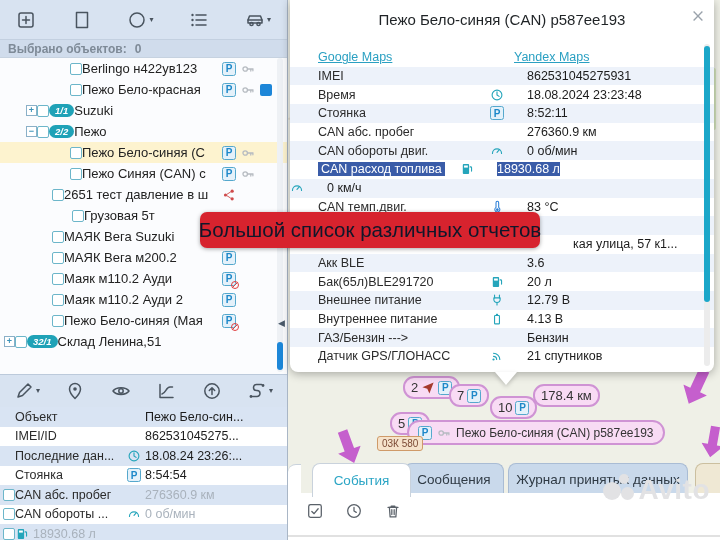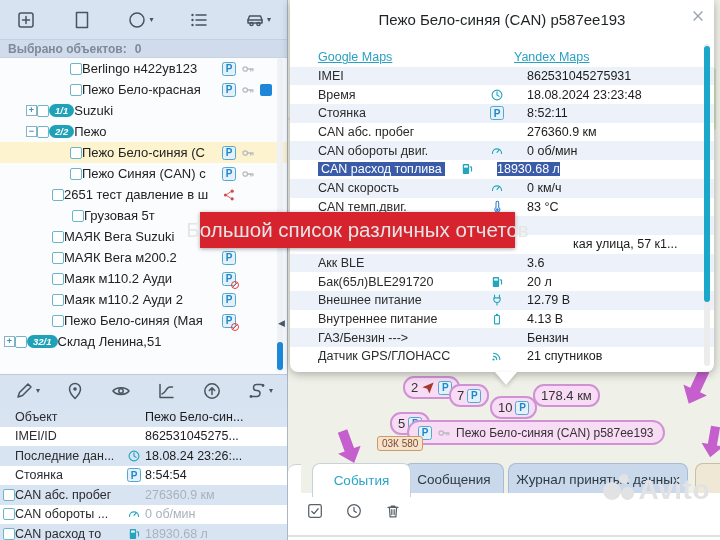--- a/index.html
+++ b/index.html
@@ -68,21 +68,21 @@
 .plab.hl{width:auto;min-width:0;padding-right:4px;margin-left:28px;padding-left:2px}
 .prow .lnk{color:#2aa0c2;text-decoration:underline;cursor:pointer}
 .lnk-g{position:absolute;left:28px}
 .lnk-y{position:absolute;left:224px}
 .picol{width:37px;flex:none;display:flex;align-items:center}
 .pval{overflow:hidden;color:#1c1c1c}
 .popup-scroll-track{position:absolute;right:4px;top:44px;width:6px;height:322px;background:#ececec;border-radius:3px}
 .popup-scroll-thumb{position:absolute;right:4px;top:46px;width:6px;height:256px;background:#1ba7c9;border-radius:3px}
 .popup-pointer{position:absolute;left:495px;top:372px;width:0;height:0;border-left:11px solid transparent;border-right:11px solid transparent;border-top:13px solid #fff;z-index:10;filter:drop-shadow(0 2px 2px rgba(0,0,0,.2))}
 
-.banner{position:absolute;left:200px;top:212px;width:315px;height:36px;background:#d7232e;border-radius:0;color:#e5e5e5;font-size:20.5px;display:flex;align-items:center;justify-content:center;z-index:20;box-shadow:0 1px 4px rgba(0,0,0,.35);white-space:nowrap}
+.banner{position:absolute;left:200px;top:212px;width:340px;height:36px;background:#d7232e;border-radius:7px;color:#0f172a;font-size:20.5px;display:flex;align-items:center;justify-content:center;z-index:20;box-shadow:0 1px 4px rgba(0,0,0,.35);white-space:nowrap}
 
 .tab{position:absolute;top:463px;height:31px;background:#c9d9eb;border:1px solid #a9bcd4;border-bottom:none;border-radius:8px 8px 0 0;display:flex;align-items:center;justify-content:center;font-size:13.5px;color:#2f3a44;z-index:6;cursor:pointer}
 #tabs .tab:nth-child(1){left:312px;width:99px;background:#fff;color:#2ba5c5;height:34px;z-index:7;border-color:#c9d2dc}
 #tabs .tab:nth-child(2){left:404px;width:100px}
 #tabs .tab:nth-child(3){left:508px;width:180px}
 .tab-sliver{position:absolute;left:288px;top:464px;width:13px;height:30px;background:#fff;border-radius:8px 0 0 0;border-top:1px solid #c9d2dc;z-index:6}
 .tab-partial{position:absolute;left:695px;top:463px;width:40px;height:31px;background:#efe8d4;border:1px solid #cbbf9f;border-bottom:none;border-radius:8px 8px 0 0;z-index:6}
 .events-strip{position:absolute;left:288px;top:493px;width:432px;height:47px;background:#fff;z-index:6}
 .events-strip:after{content:"";position:absolute;left:0;right:0;bottom:3px;height:2px;background:#e1e1e1}
 .events-toolbar{display:flex;align-items:center;gap:21px;padding:9px 0 0 18px}
@@ -501,21 +501,20 @@
                 <path d="M10 12l3.5-4" class="tt"></path>
               </svg>
             </span>
           </span>
           <span class="ival muted">0 об/мин</span>
         </div>
         <div class="irow alt">
           <span class="icbw">
             <span class="cb"></span>
           </span>
-          <span class="ilab">CAN расход то</span>
           <span class="iicol">
             <span class="ic small">
               <svg viewBox="0 0 20 20" xmlns="http://www.w3.org/2000/svg">
                 <rect x="4" y="3" width="9" height="14" rx="1.2" class="tf"></rect>
                 <rect x="5.8" y="5" width="5.4" height="3" fill="#fff"></rect>
                 <path d="M14.5 7h.7c.7 0 1.3.6 1.3 1.3V13" class="tt"></path>
               </svg>
             </span>
           </span>
           <span class="ival muted">18930.68 л</span>
@@ -584,21 +583,20 @@
                 <svg viewBox="0 0 20 20" xmlns="http://www.w3.org/2000/svg">
                   <rect x="4" y="3" width="9" height="14" rx="1.2" class="tf"></rect>
                   <rect x="5.8" y="5" width="5.4" height="3" fill="#fff"></rect>
                   <path d="M14.5 7h.7c.7 0 1.3.6 1.3 1.3V13" class="tt"></path>
                 </svg>
               </span>
             </span>
             <span class="pval hl">18930.68 л</span>
           </div>
           <div class="prow alt">
-            <span class="plab">CAN скорость</span>
             <span class="picol">
               <span class="ic small">
                 <svg viewBox="0 0 20 20" xmlns="http://www.w3.org/2000/svg">
                   <path d="M3.5 13.5a6.5 6.5 0 1 1 13 0" class="tt"></path>
                   <path d="M10 12l3.5-4" class="tt"></path>
                 </svg>
               </span>
             </span>
             <span class="pval">0 км/ч</span>
           </div>

